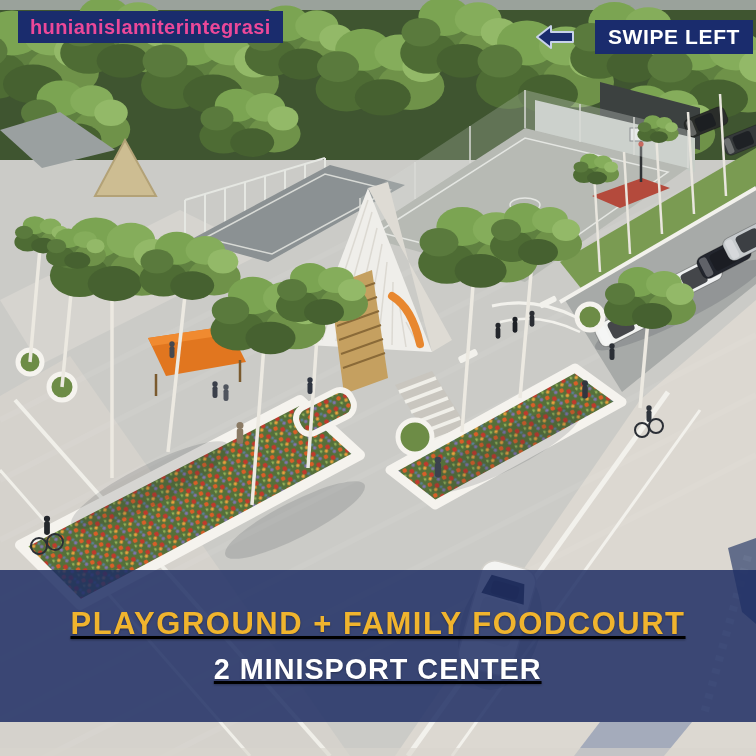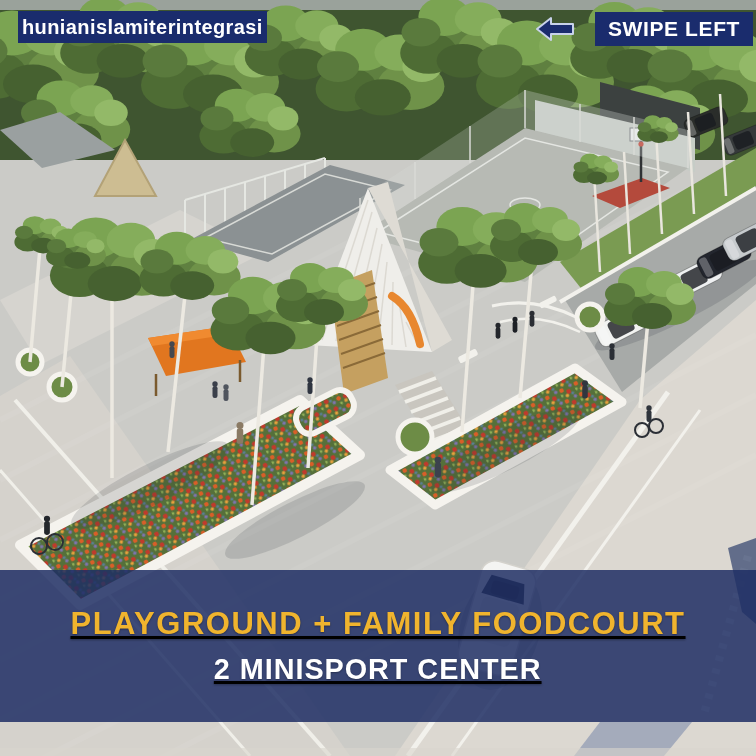--- a/index.html
+++ b/index.html
@@ -3,25 +3,25 @@
 <meta charset="utf-8">
 <style>
   html,body{margin:0;padding:0;background:#222;}
   .poster{
     position:relative;width:756px;height:756px;overflow:hidden;
     font-family:"Liberation Sans", sans-serif;background:#cbcbc7;
   }
   .scene{position:absolute;inset:0;display:block;}
   .brand-badge{
     position:absolute;left:18px;top:11px;height:32px;
-    background:#1a2c6d;color:#ffffff;display:flex;align-items:center;
-    padding:0 4px;font-size:20px;font-weight:bold;letter-spacing:.4px;
+    background:#1a2c6d;color:#ec4899;display:flex;align-items:center;
+    padding:0 12px;font-size:20px;font-weight:bold;letter-spacing:.4px;
   }
   .swipe{
-    position:absolute;right:3px;top:12px;display:flex;align-items:center;gap:20px;
+    position:absolute;right:3px;top:20px;display:flex;align-items:center;gap:20px;
   }
   .swipe-arrow{display:block;}
   .swipe-badge{
     background:#1a2c6d;color:#ffffff;height:34px;display:flex;align-items:center;
     padding:0 13px;font-size:21px;font-weight:bold;letter-spacing:.6px;
   }
   .banner{
     position:absolute;left:0;top:570px;width:756px;height:152px;
     background:rgba(30,46,100,0.85);
     display:flex;flex-direction:column;align-items:center;justify-content:center;gap:10px;text-decoration:underline;

